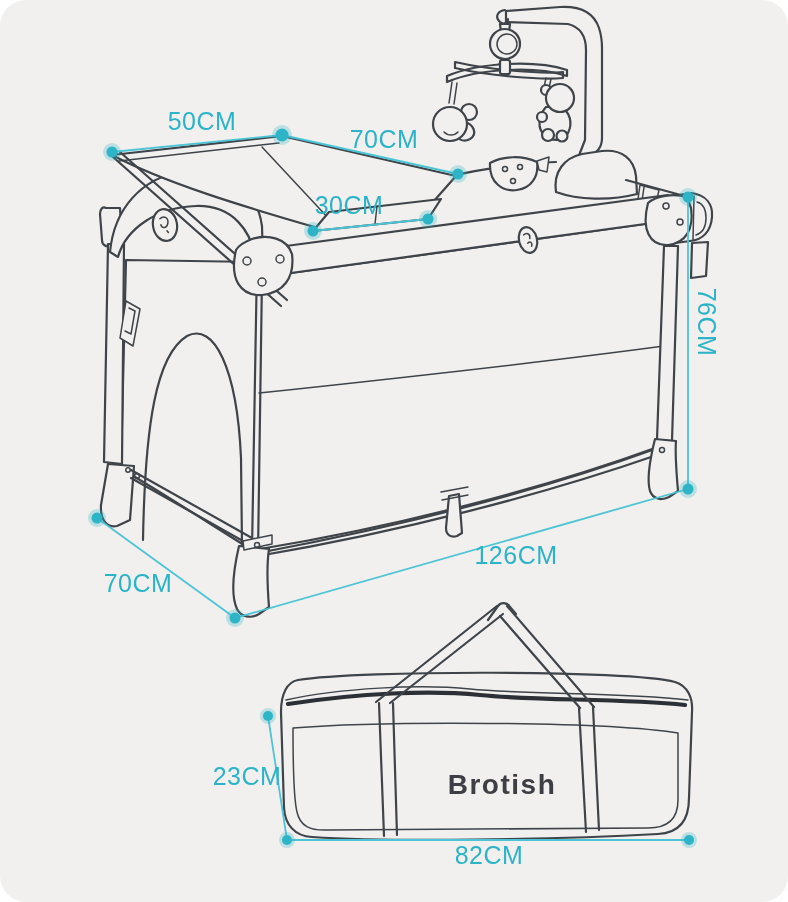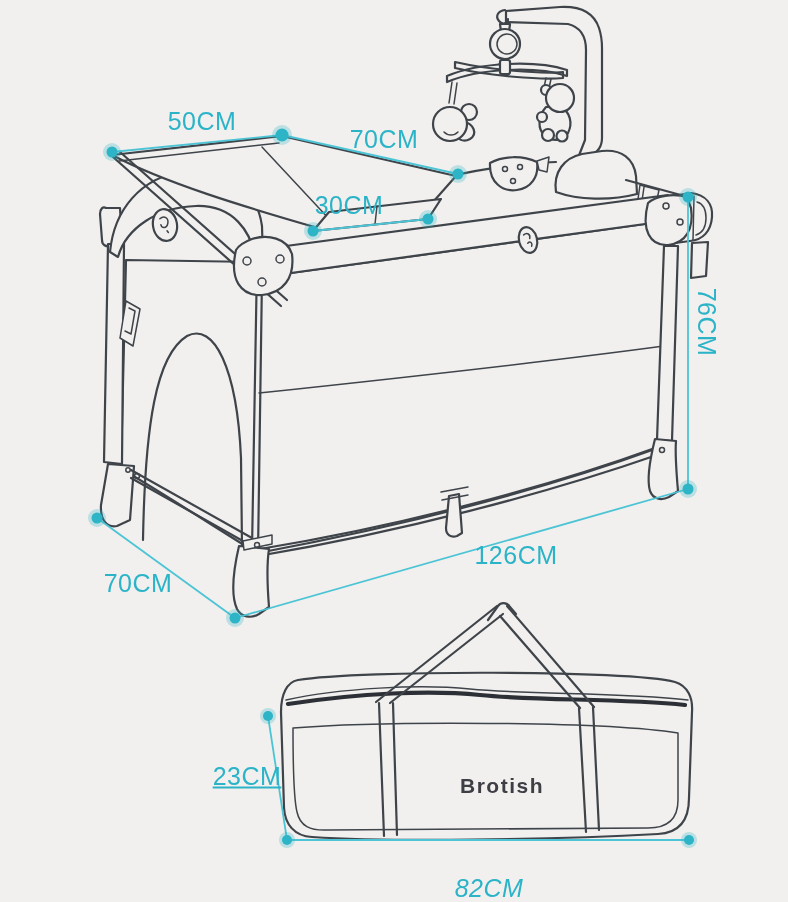--- a/index.html
+++ b/index.html
@@ -1,36 +1,36 @@
 <!DOCTYPE html>
 <html><head>
 <meta charset="utf-8">
 <style>
   html,body{margin:0;padding:0;}
   .stage{
     position:relative;width:788px;height:902px;background:#f1f0ee;
-    font-family:"Liberation Sans",sans-serif;overflow:hidden;
+    font-family:"Liberation Sans",sans-serif;overflow:hidden;border-radius:26px;
   }
   .stage svg{position:absolute;left:0;top:0;}
   
   .ln{fill:none;stroke:#3f444a;stroke-width:2.2;stroke-linecap:round;stroke-linejoin:round;}
   .fb{fill:#f1f0ee;stroke:#3f444a;stroke-width:2.2;stroke-linecap:round;stroke-linejoin:round;}
   .thin{stroke-width:1.5;}
   .zip{fill:none;stroke:#2c3036;stroke-width:4.2;stroke-linecap:round;}
   .dl{fill:none;stroke:#4cc4d5;stroke-width:1.8;}
   .doth{fill:rgba(45,180,199,0.28);}
   .dotc{fill:#2db4c7;}
   
   .dim{
     position:absolute;color:#2bb3c8;font-size:25px;letter-spacing:.5px;
     transform:translate(-50%,-50%);white-space:nowrap;line-height:1;
   }
   .dim.vert{transform:translate(-50%,-50%) rotate(90deg);}
   .brand{
-    position:absolute;color:#3e3e45;font-size:21px;font-weight:700;letter-spacing:1.5px;
+    position:absolute;color:#3e3e45;font-size:28px;font-weight:700;letter-spacing:1.5px;
     transform:translate(-50%,-50%);white-space:nowrap;line-height:1;
   }
 </style>
 </head>
 <body>
 
 <div class="stage">
 
   <svg width="788" height="902" viewBox="0 0 788 902">
 
@@ -226,17 +226,17 @@
         </g>
     </g>
   </svg>
 
   <span class="dim" style="left:202px;top:121px;">50CM</span>
   <span class="dim" style="left:384px;top:139px;">70CM</span>
   <span class="dim" style="left:349px;top:205px;">30CM</span>
   <span class="dim vert" style="left:706px;top:322px;">76CM</span>
   <span class="dim" style="left:516px;top:555px;">126CM</span>
   <span class="dim" style="left:138px;top:583px;">70CM</span>
-  <span class="dim" style="left:247px;top:776px;text-decoration:underline;">23CM</span>
-  <span class="dim" style="left:489px;top:888px;font-style:italic;">82CM</span>
+  <span class="dim" style="left:247px;top:776px;">23CM</span>
+  <span class="dim" style="left:489px;top:855px;">82CM</span>
 
   <span class="brand" style="left:502px;top:785px;">Brotish</span>
 </div>
 
 </body></html>

